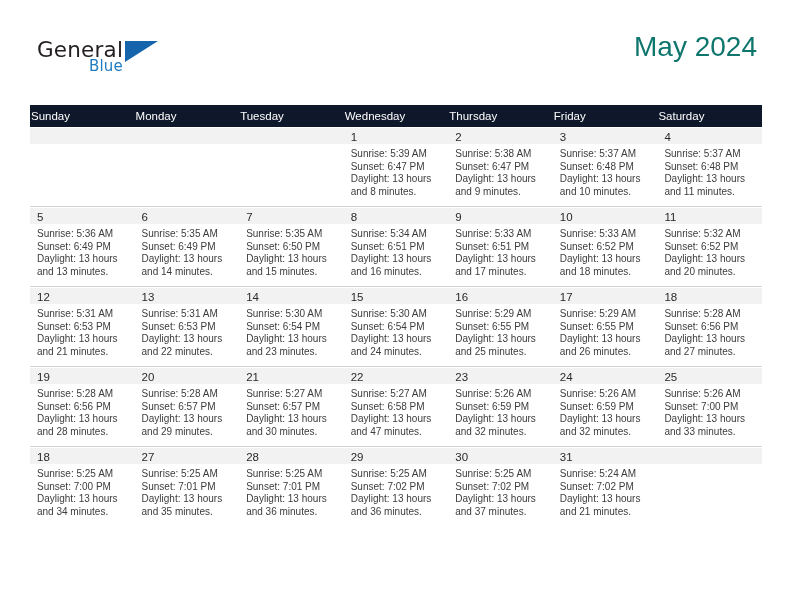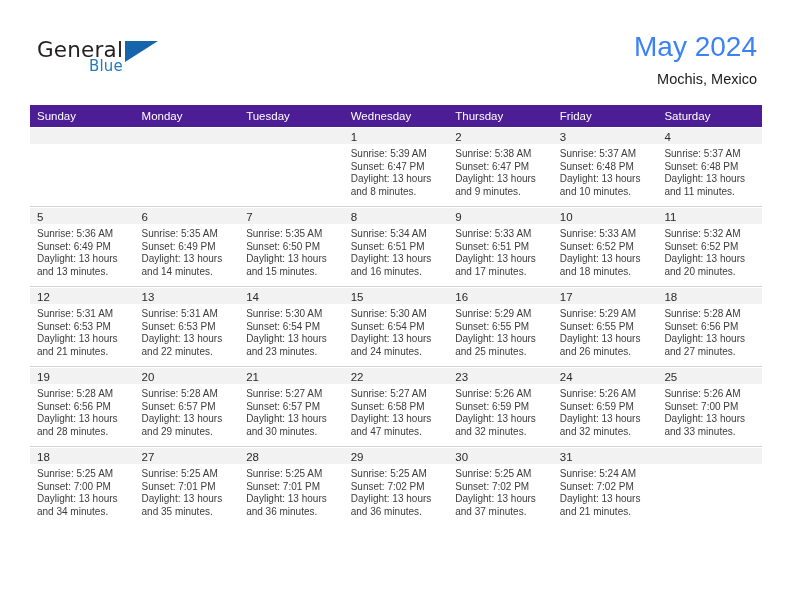--- a/index.html
+++ b/index.html
@@ -67,21 +67,21 @@
   }
   .title-block {
     position: absolute;
     right: 35px;
     top: 30px;
     text-align: right;
   }
   .month-title {
     font-size: 28px;
     font-weight: 400;
-    color: #3b82f6;
+    color: #0f766e;
     line-height: 34px;
     font-family: "Liberation Sans", sans-serif;
     white-space: nowrap;
   }
   .location-subtitle {
     font-size: 14.5px;
     font-weight: 400;
     color: #1a1a1a;
     line-height: 20px;
     margin-top: 5px;
@@ -92,26 +92,26 @@
   
   .calendar {
     position: absolute;
     left: 30px;
     top: 105px;
     width: 732px;
     border-collapse: collapse;
     table-layout: fixed;
   }
   .calendar th {
-    background: #4c1d95;
+    background: #0f172a;
     color: #ffffff;
     font-size: 11.5px;
     font-weight: 400;
     text-align: left;
-    padding: 5px 0 5px 7px;
+    padding: 5px 0 5px 1px;
     height: 11px;
     border: none;
   }
   .calendar td {
     width: 104.5px;
     height: 78px;
     vertical-align: top;
     padding: 0;
     border: none;
     position: relative;
@@ -158,21 +158,20 @@
   <div class="header">
 
     <div class="brand">
       <span class="brand-general">General</span>
       <span class="brand-flag"></span>
       <span class="brand-blue">Blue</span>
     </div>
 
     <div class="title-block">
       <div class="month-title">May 2024</div>
-      <div class="location-subtitle">Mochis, Mexico</div>
     </div>
 
   </div>
 
   <table class="calendar">
     <thead>
       <tr>
         <th>Sunday</th>
         <th>Monday</th>
         <th>Tuesday</th>

